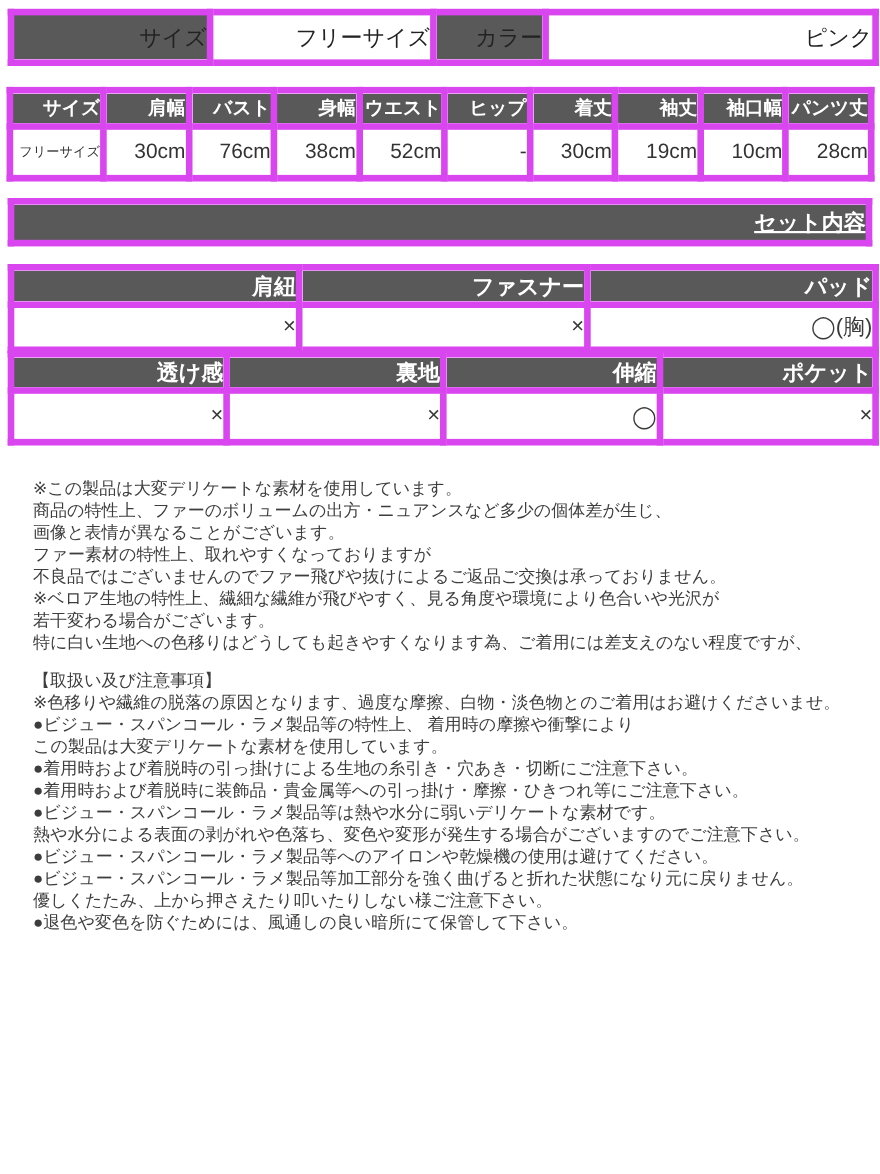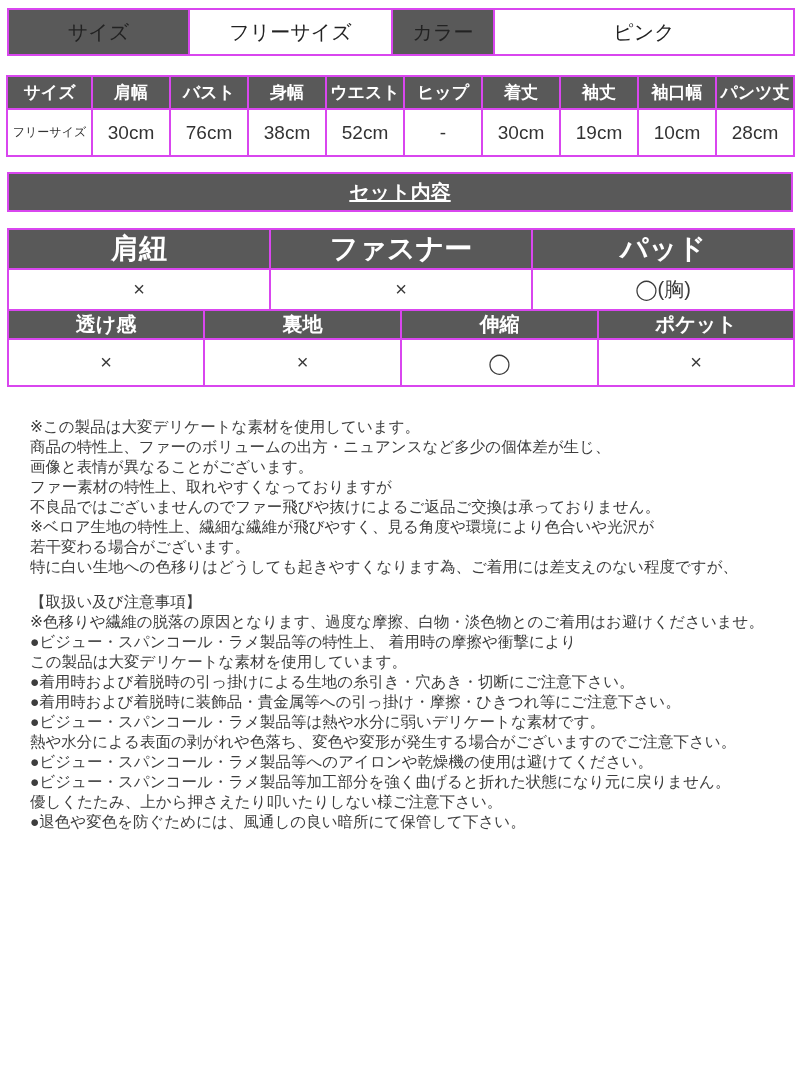--- a/index.html
+++ b/index.html
@@ -7,22 +7,22 @@
   body {
     width: 800px; height: 1067px;
     background: #ffffff;
     font-family: "Liberation Sans", "DejaVu Sans", sans-serif;
     color: #222222;
   }
   .page { width: 800px; height: 1067px; position: relative; overflow: hidden; }
 
   table { border-collapse: collapse; table-layout: fixed; margin-left: 7px; }
   th, td {
-    border: 2px solid #d946ef;
-    text-align: center; vertical-align: middle;
+    border: 6px solid #d946ef;
+    text-align: right; vertical-align: middle;
     padding: 0; overflow: hidden; white-space: nowrap;
   }
   .hcell { background: #595959; color: #ffffff; font-weight: bold; }
 
   
   .t1 { width: 786px; margin-top: 8px; }
   .t1 th, .t1 td { height: 46px; font-size: 20px; }
   .t1 td { color: #222; font-weight: normal; }
 
   
@@ -32,21 +32,21 @@
   .t2 td.rowlabel { font-size: 12px; }
 
   
   .t3 { width: 786px; margin-top: 15px; }
   .t3 th { height: 38px; font-size: 20px; text-decoration: underline; }
   .t3 td { height: 60px; white-space: normal; }
   .t3 .set-line { font-size: 19px; line-height: 28px; color: #2b2b2b; }
 
   
   .t4 { width: 786px; margin-top: 16px; }
-  .t4 th { height: 34px; font-size: 28px; }
+  .t4 th { height: 34px; font-size: 20px; }
   .t4 td { height: 41px; font-size: 20px; color: #3a3a3a; }
   .t5 { width: 786px; margin-top: -2px; }
   .t5 th { height: 20px; font-size: 20px; }
   .t5 td { height: 47px; font-size: 20px; color: #3a3a3a; }
   .circle-big { font-size: 23px; }
 
   
   .notes { margin: 30px 0 0 30px; width: 750px; font-size: 15.5px; line-height: 20px; color: #3d3d3d; }
   .notes .line { white-space: nowrap; }
   .care-title { margin-top: 15px; }

